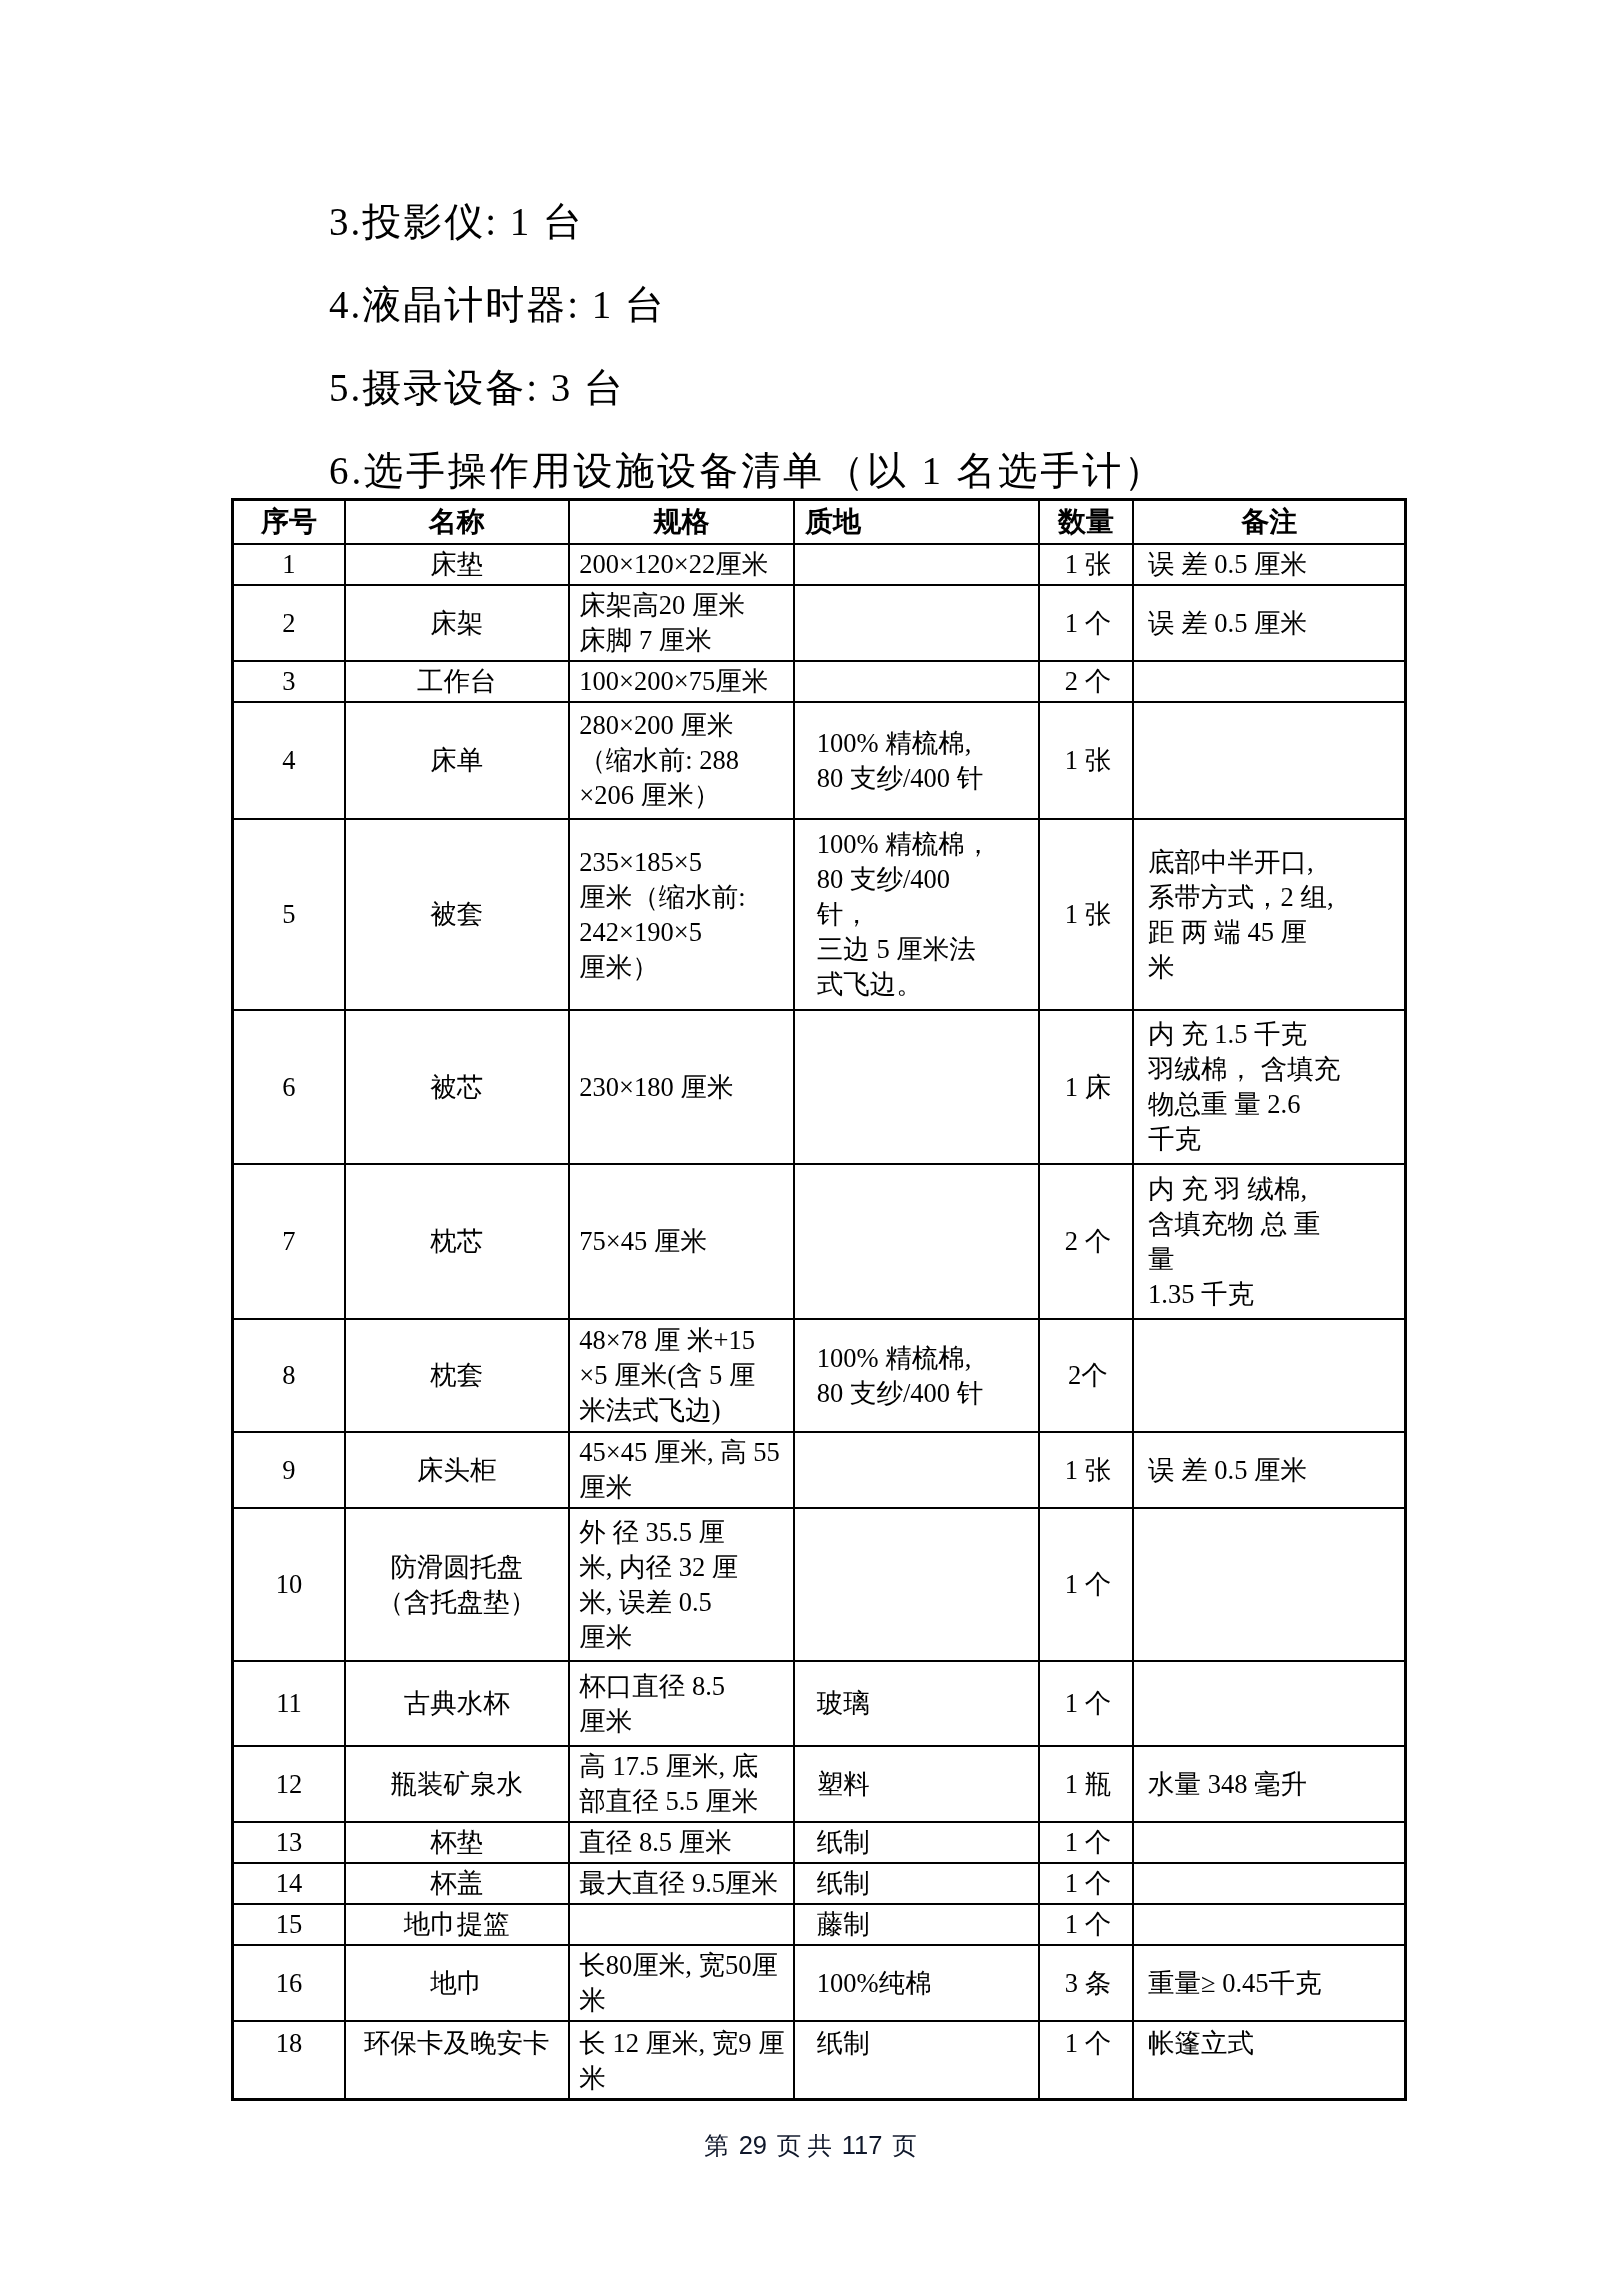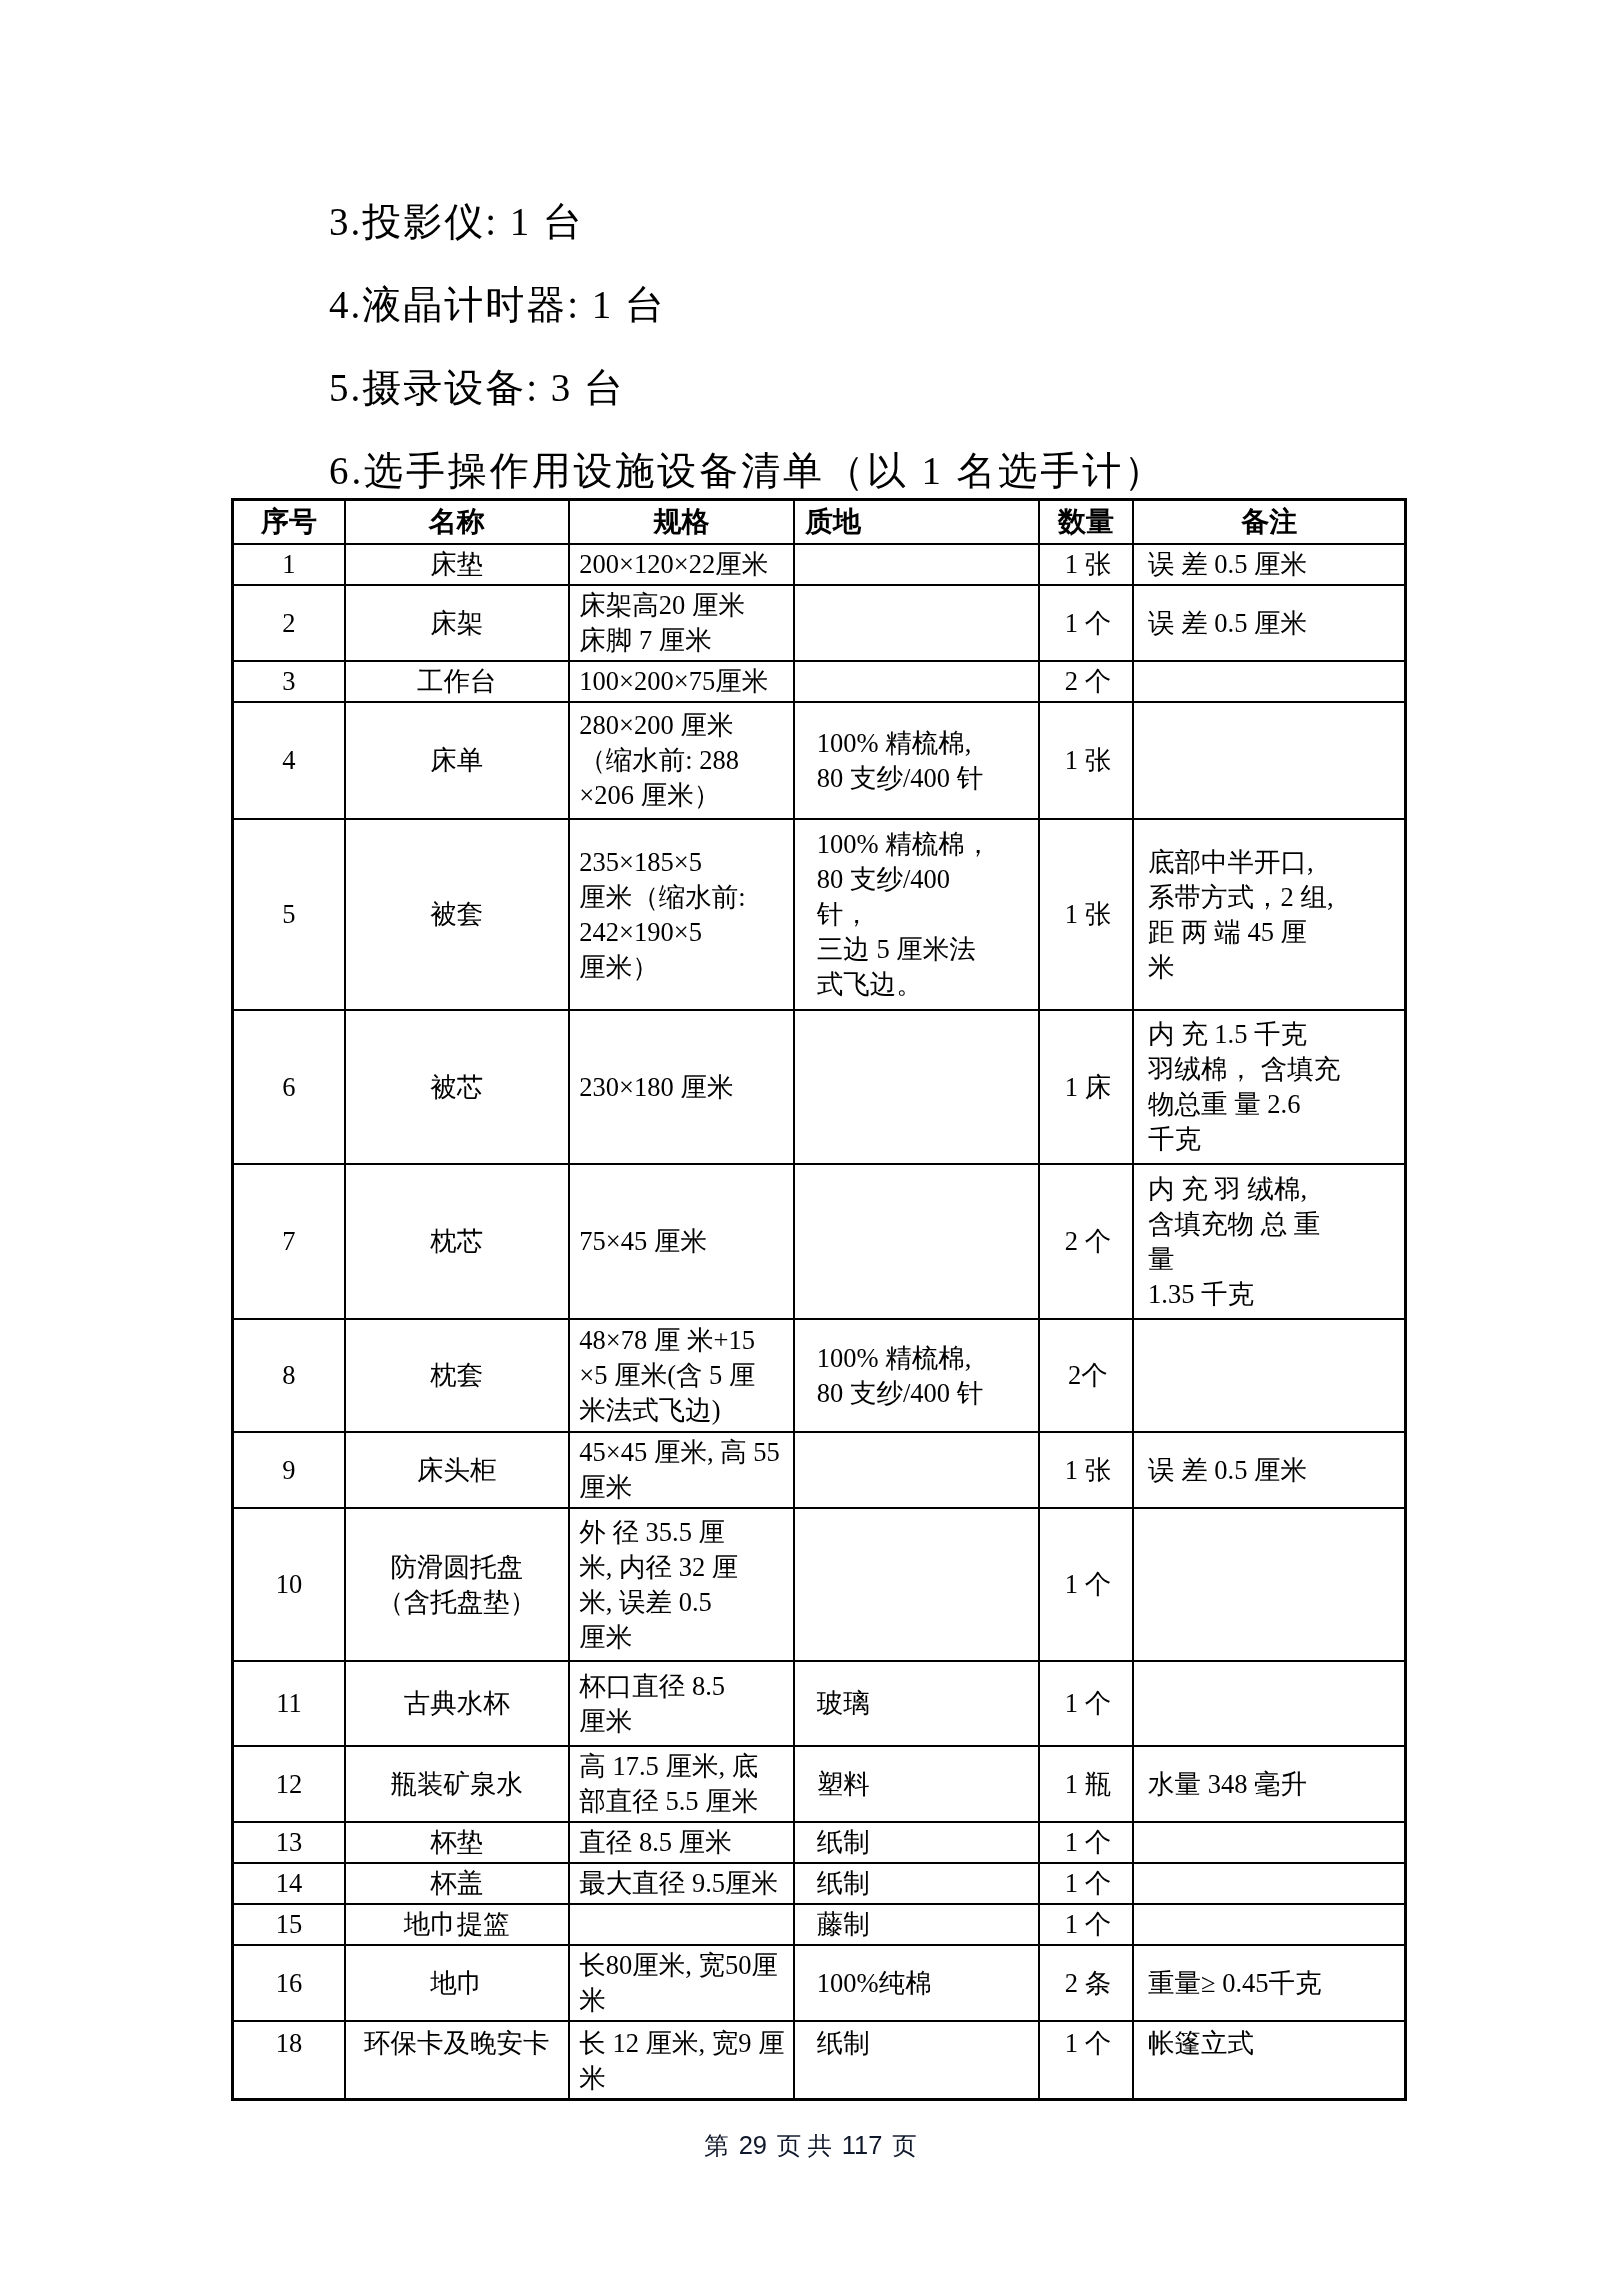--- a/index.html
+++ b/index.html
@@ -292,21 +292,21 @@
             <td class="col-spec"></td>
             <td class="col-material">藤制</td>
             <td class="col-qty">1 个</td>
             <td class="col-note"></td>
           </tr>
           <tr>
             <td class="col-no">16</td>
             <td class="col-name">地巾</td>
             <td class="col-spec">长80厘米, 宽50厘米</td>
             <td class="col-material">100%纯棉</td>
-            <td class="col-qty">2 条</td>
+            <td class="col-qty">3 条</td>
             <td class="col-note">重量≥ 0.45千克</td>
           </tr>
           <tr>
             <td class="col-no">18</td>
             <td class="col-name">环保卡及晚安卡</td>
             <td class="col-spec">长 12 厘米, 宽9 厘
 米</td>
             <td class="col-material">纸制</td>
             <td class="col-qty">1 个</td>
             <td class="col-note">帐篷立式</td>

